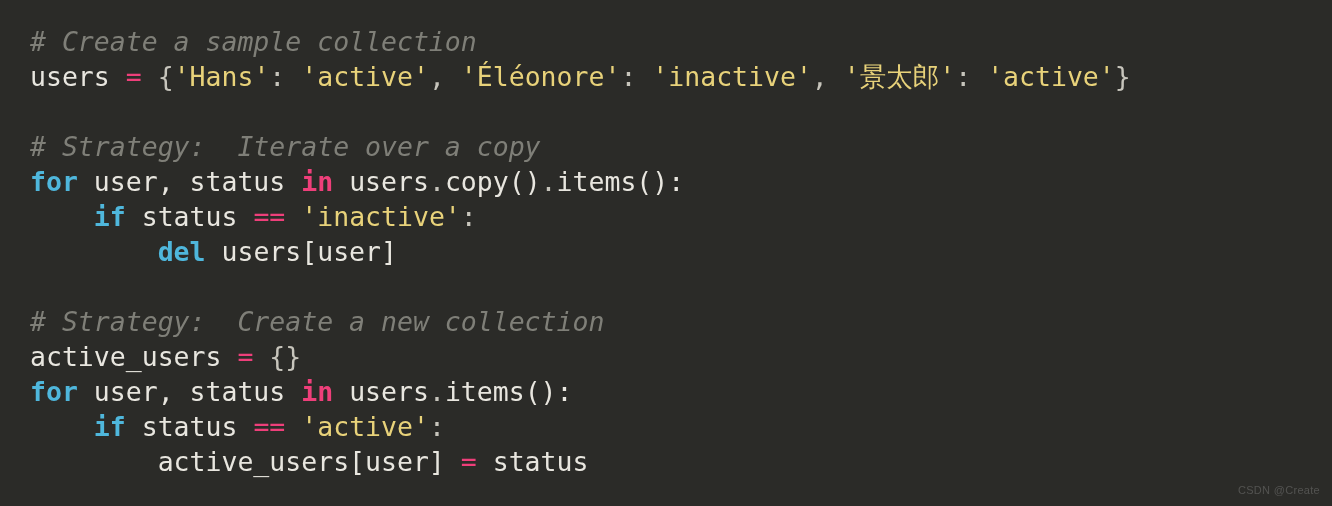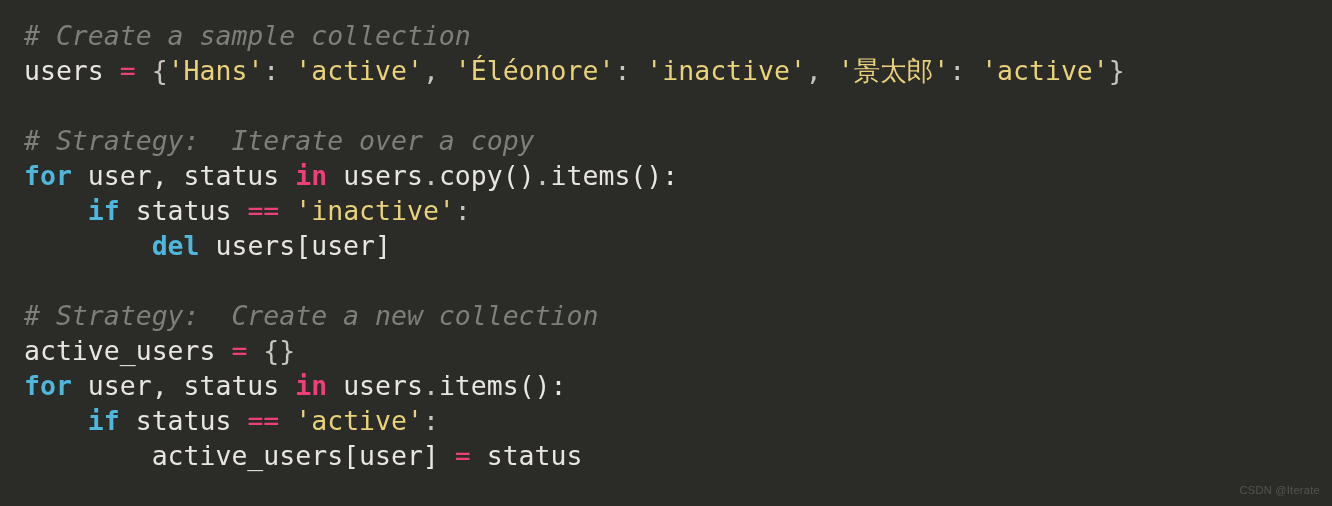--- a/index.html
+++ b/index.html
@@ -4,21 +4,21 @@
 <style>
   html, body {
     margin: 0;
     padding: 0;
     width: 1332px;
     height: 506px;
     background: #2b2b28;
     overflow: hidden;
   }
   pre.code {
-    margin: 10px;
+    margin: 16px;
     padding: 8px 14px;
     font-family: "Menlo", "Consolas", "DejaVu Sans Mono", monospace;
     font-size: 26.5px;
     line-height: 35px;
     color: #e8e6df;
     white-space: pre;
   }
   .tok-cmt  { color: #7f7f78; font-style: italic; }
   .tok-kw   { color: #4fb7dc; font-weight: 600; }
   .tok-in   { color: #ee3f7a; font-weight: 600; }
@@ -49,13 +49,13 @@
 <span class="tok-kw">for</span><span class="tok-id"> user, status </span><span class="tok-in">in</span><span class="tok-id"> users</span><span class="tok-dot">.</span><span class="tok-id">copy()</span><span class="tok-dot">.</span><span class="tok-id">items():</span>
 <span>    </span><span class="tok-kw">if</span><span class="tok-id"> status </span><span class="tok-eq">==</span><span> </span><span class="tok-str">'inactive'</span><span class="tok-punc">:</span>
 <span>        </span><span class="tok-del">del</span><span class="tok-id"> users[user]</span>
 
 <span class="tok-cmt"># Strategy:  Create a new collection</span>
 <span class="tok-id">active_users </span><span class="tok-asgn">= </span><span class="tok-punc">{}</span>
 <span class="tok-kw">for</span><span class="tok-id"> user, status </span><span class="tok-in">in</span><span class="tok-id"> users</span><span class="tok-dot">.</span><span class="tok-id">items():</span>
 <span>    </span><span class="tok-kw">if</span><span class="tok-id"> status </span><span class="tok-eq">==</span><span> </span><span class="tok-str">'active'</span><span class="tok-punc">:</span>
 <span class="tok-id">        active_users[user] </span><span class="tok-asgn">=</span><span class="tok-id"> status</span></pre>
 
-<div class="watermark">CSDN @Iterate</div>
+<div class="watermark">CSDN @Create</div>
 
 </body></html>

